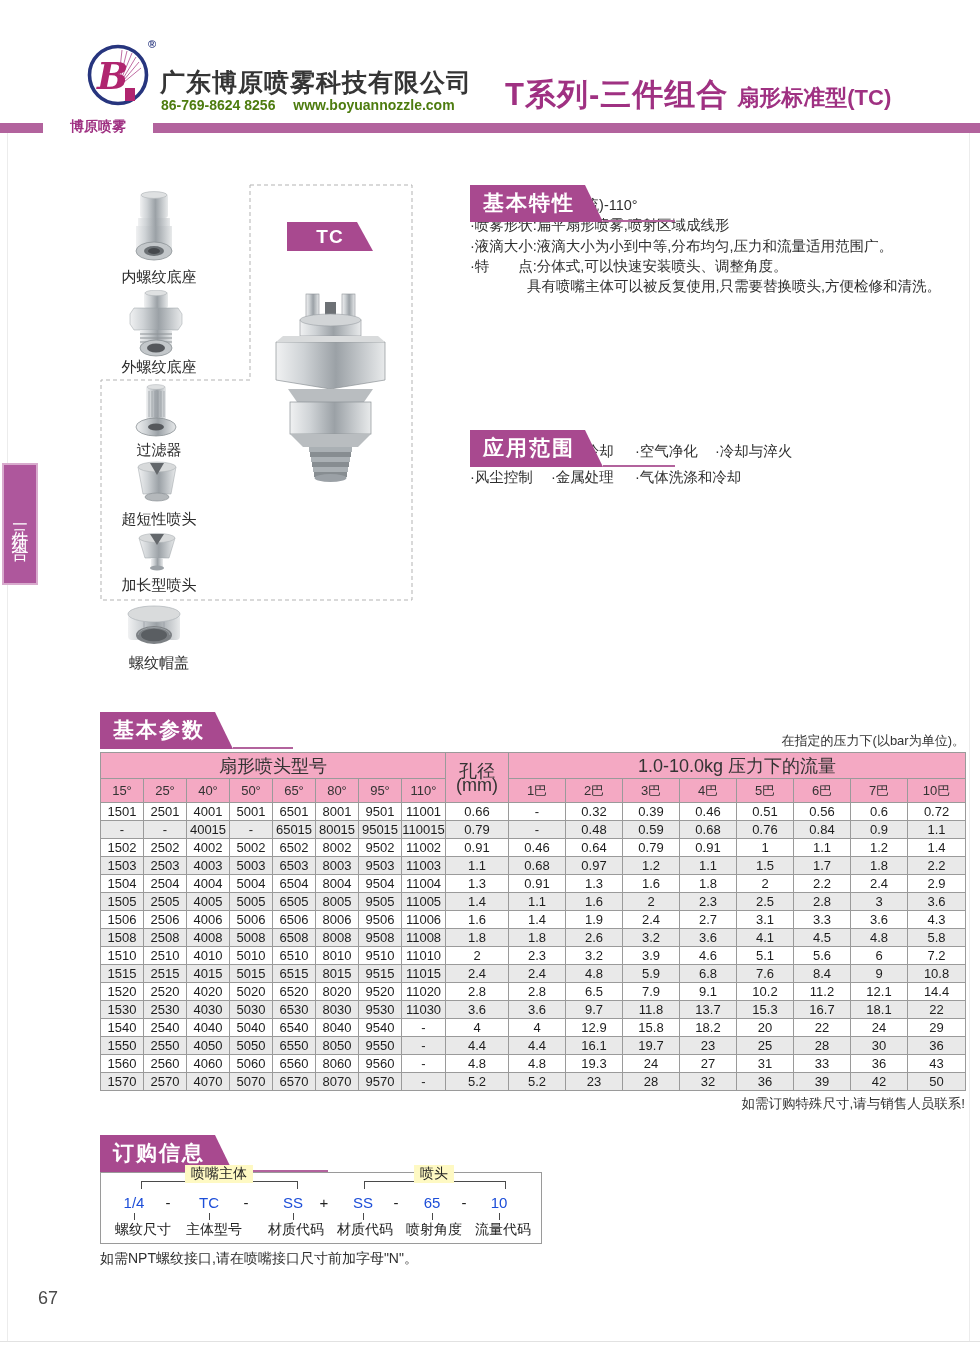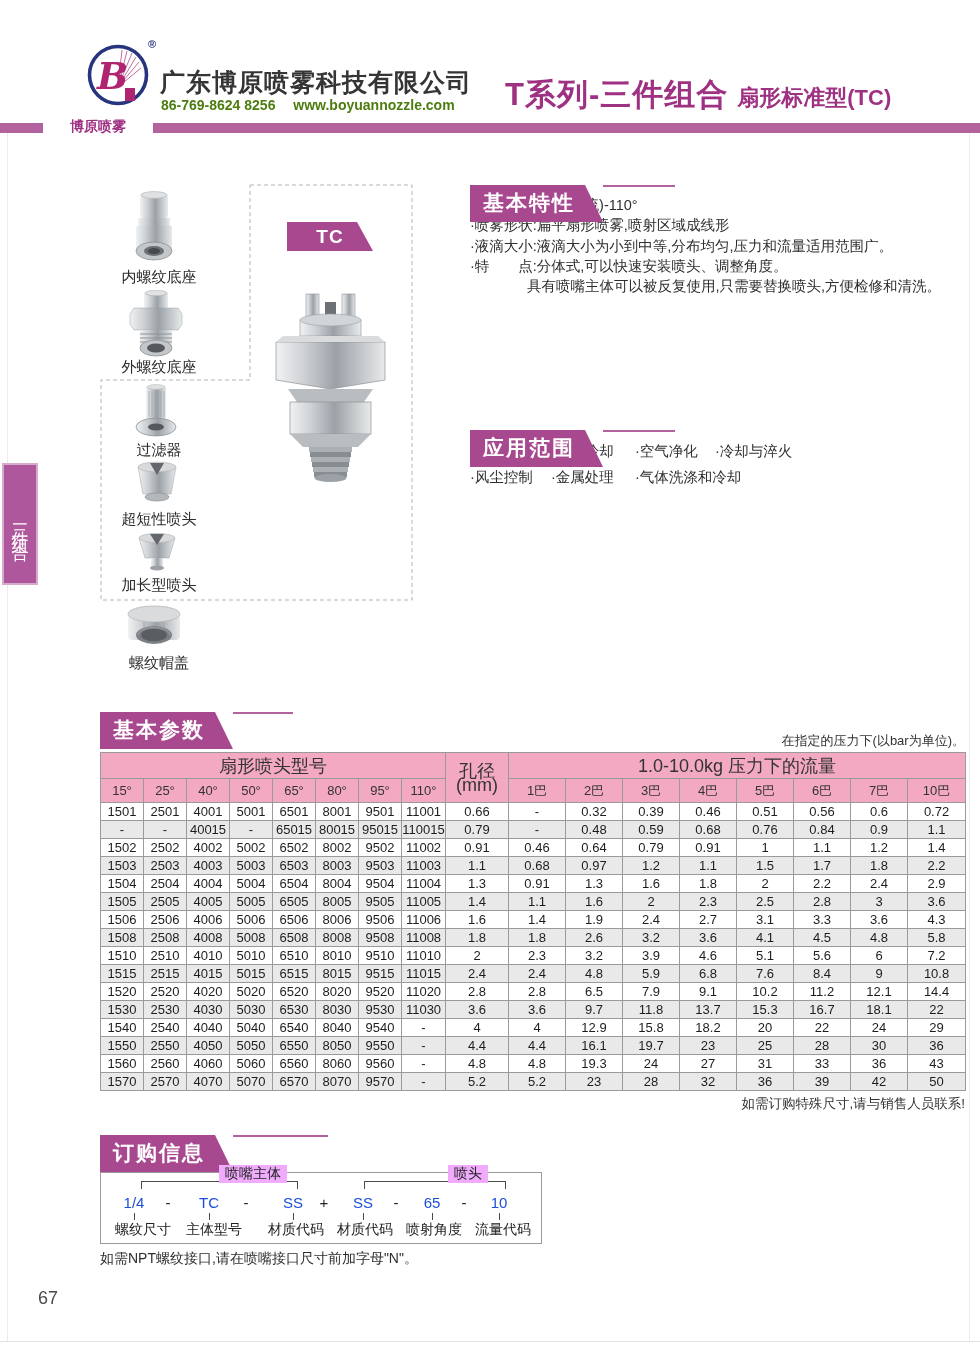--- a/index.html
+++ b/index.html
@@ -22,21 +22,21 @@
   .page-title{position:absolute;left:505px;top:74px;display:flex;align-items:baseline;gap:9px;white-space:nowrap;}
   .title-main{font-size:31px;font-weight:bold;color:#9f3182;letter-spacing:1px;}
   .title-sub{font-size:22px;font-weight:bold;color:#9f3182;}
 
   
   .side-tab{position:absolute;left:2px;top:463px;width:36px;height:122px;background:#ae579c;border:2px solid #d8abcd;
             box-sizing:border-box;color:#fff;font-size:17px;display:flex;align-items:center;justify-content:center;
             writing-mode:vertical-lr;text-orientation:upright;letter-spacing:7px;}
 
   
-  .badge-wrap{position:absolute;display:flex;}
+  .badge-wrap{position:absolute;display:flex;align-items:flex-end;}
   .badge{background:#a8498f;color:#fff;font-weight:bold;font-size:21px;letter-spacing:2px;
          padding:4px 28px 5px 13px;clip-path:polygon(0 0,calc(100% - 18px) 0,100% 100%,0 100%);}
   .badge-line{width:72px;height:2px;background:#b2639d;margin-bottom:0;}
 
   
   .dash-outline{position:absolute;left:95px;top:180px;}
   .tc-badge{position:absolute;left:287px;top:222px;width:86px;height:29px;background:#a8498f;color:#fff;
             font-weight:bold;font-size:19px;display:flex;align-items:center;justify-content:center;letter-spacing:1px;
             clip-path:polygon(0 0,calc(100% - 16px) 0,100% 100%,0 100%);}
   .comp-fig{position:absolute;}
@@ -65,21 +65,21 @@
   .sub-row th{height:23px;font-size:13px;}
   .orifice-th{font-size:13px;line-height:14px;}
   table.params tbody td{height:17px;font-size:13px;color:#1d1d1d;background:#fff;}
   table.params tbody tr:nth-child(even) td{background:#e9e9e9;}
   .table-footnote{position:absolute;right:0;top:383px;font-size:13.5px;color:#333;}
 
   
   .ordering{position:absolute;left:100px;top:1135px;width:560px;}
   .order-box{position:absolute;left:0;top:37px;width:440px;height:70px;border:1px solid #9a9a9a;background:#fff;}
   .bracket{position:absolute;top:8px;height:7px;border-top:1px solid #4a4a4a;border-left:1px solid #4a4a4a;border-right:1px solid #4a4a4a;}
-  .bracket-label{position:absolute;top:1px;transform:translate(-50%,-50%);background:#f0abfc;padding:0 6px;font-size:14px;color:#222;white-space:nowrap;margin-left:34px;}
+  .bracket-label{position:absolute;top:1px;transform:translate(-50%,-50%);background:#fef9c3;padding:0 6px;font-size:14px;color:#222;white-space:nowrap;}
   .ocode{position:absolute;top:21px;transform:translateX(-50%);font-size:15px;color:#1d4ed8;}
   .osep{position:absolute;top:21px;transform:translateX(-50%);font-size:15px;color:#222;}
   .otick{position:absolute;top:40px;width:1px;height:7px;background:#4a4a4a;}
   .olabel{position:absolute;top:48px;transform:translateX(-50%);font-size:14px;color:#222;white-space:nowrap;}
   .npt-note{position:absolute;left:0;top:115px;font-size:14px;color:#2e2e2e;white-space:nowrap;}
 
   .page-number{position:absolute;left:38px;top:1288px;font-size:18px;color:#4a4a4a;}
 </style>
 </head>
 <body>

